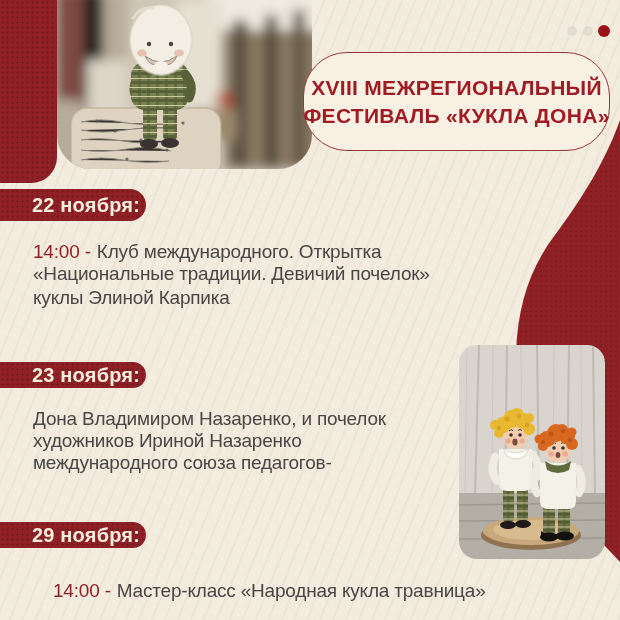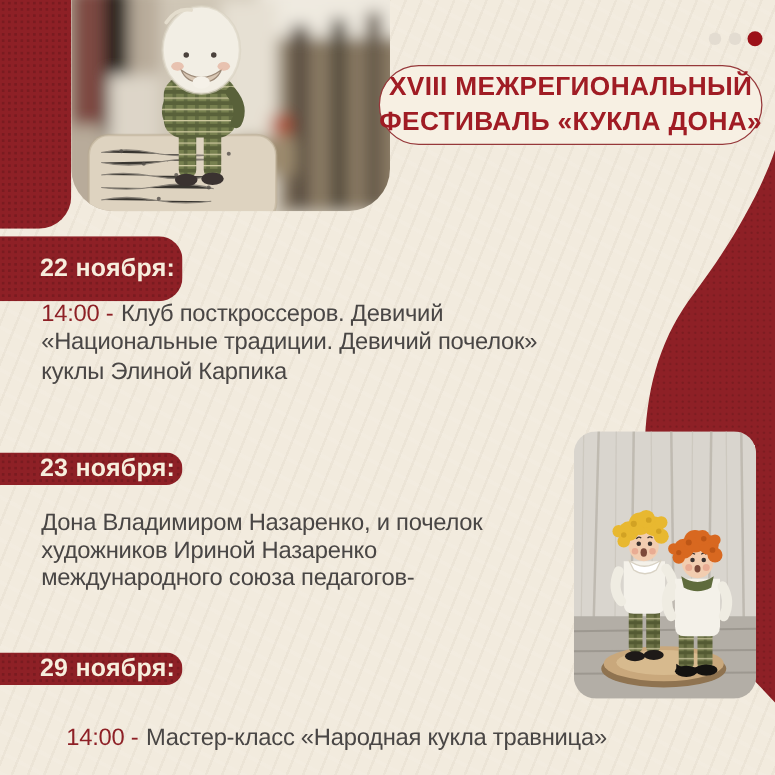--- a/index.html
+++ b/index.html
@@ -17,21 +17,21 @@
     background-size:5px 5px;
   }
   .left-band{
     position:absolute; left:0; top:0; width:57px; height:183px;
     border-radius:0 0 26px 0; z-index:2;
   }
   .photo{position:absolute; overflow:hidden; z-index:1;}
   .photo1{left:57px; top:0; width:255px; height:169px; border-radius:0 0 34px 34px;}
   .photo2{left:459px; top:345px; width:146px; height:214px; border-radius:18px; z-index:2;}
   .title-box{
-    position:absolute; left:303px; top:52px; width:307px; height:64px; box-sizing:border-box;
+    position:absolute; left:303px; top:52px; width:307px; height:99px; box-sizing:border-box;
     background:#f7f0e3; border:1.6px solid #96383a; border-radius:44px; z-index:3;
     display:flex; flex-direction:column; align-items:center; justify-content:center;
   }
   .title-line{
     color:#a01c24; font-weight:bold; font-size:21px; line-height:28px;
     letter-spacing:0.3px; white-space:nowrap;
   }
   .dot{position:absolute; border-radius:50%; z-index:2;}
   .dot-1{left:567px; top:26px; width:10px; height:10px; background:#e3dcd1;}
   .dot-2{left:583px; top:26px; width:10px; height:10px; background:#e3dcd1;}
@@ -39,21 +39,21 @@
   .wedge{position:absolute; left:500px; top:100px; width:120px; height:470px; z-index:1;}
   .date-badge{
     position:absolute; left:0; width:146px; height:26px;
     border-radius:0 19px 19px 0; z-index:2;
     display:flex; align-items:center; justify-content:center;
     padding-left:26px; box-sizing:border-box;
   }
   .date-badge span{
     color:#f7eedd; font-weight:bold; font-size:20px; letter-spacing:0.2px; white-space:nowrap;
   }
-  .badge-22{top:189px; height:52px;}
+  .badge-22{top:189px; height:32px;}
   .badge-23{top:362px;}
   .badge-29{top:522px;}
   .event{position:absolute; left:33px; z-index:2;}
   .event .line{
     font-size:19px; line-height:22px; color:#494645; letter-spacing:-0.2px; white-space:nowrap;
   }
   .event .time{color:#8e2026; font-weight:normal; margin-right:6px;}
   .ev1{top:241px;} .ev2{top:287px;} .ev3{top:408px;} .ev4{top:580px;margin-left:20px;}
 </style>
 </head>
@@ -260,21 +260,21 @@
       </g>
     </svg>
   </div>
 
   <div class="date-badge badge-22 redfill">
     <span>22 ноября:</span>
   </div>
 
   <div class="event ev1">
     <div class="line">
-      <span class="time">14:00 -</span><span>Клуб посткроссеров. Девичий</span>
+      <span class="time">14:00 -</span><span>Клуб международного. Открытка</span>
     </div>
     <div class="line">«Национальные традиции. Девичий почелок»</div>
   </div>
 
   <div class="event ev2">
     <div class="line">куклы Элиной Карпика</div>
   </div>
 
   <div class="date-badge badge-23 redfill">
     <span>23 ноября:</span>

